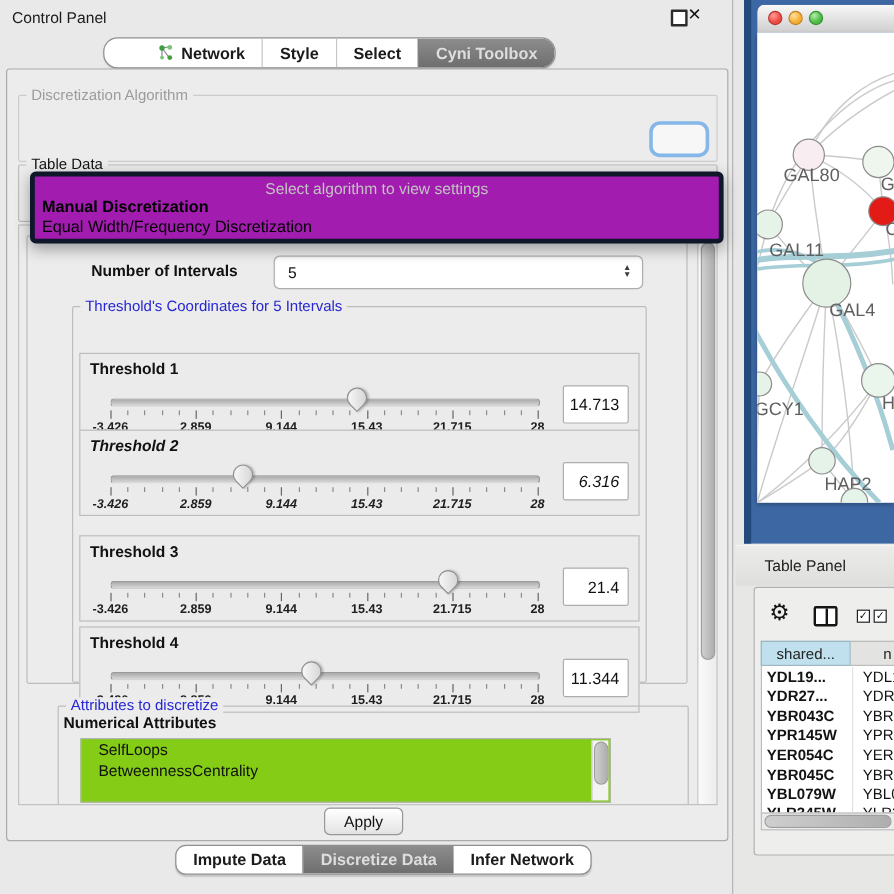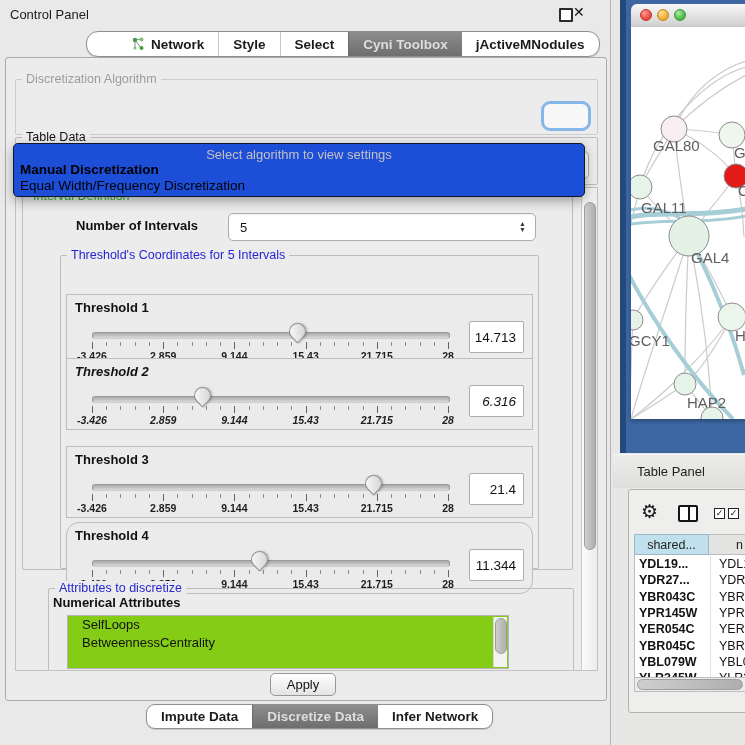--- a/index.html
+++ b/index.html
@@ -70,21 +70,21 @@
   .attr-group > .group-title{color:#2626d2;}
   .attr-subtitle{position:absolute;left:4px;top:6px;font-size:13px;font-weight:bold;color:#111;}
   .attr-list{position:absolute;left:18px;top:26px;width:440px;height:52px;background:#84cc16;border:1px solid #b5b5b5;overflow:hidden;}
   .attr-item{font-size:13px;color:#111;padding:1px 0 1px 14px;line-height:15.5px;}
   .attr-scroll{position:absolute;right:1px;top:1px;width:13px;height:50px;background:#f3f3f3;border-left:1px solid #d5d5d5;}
   .attr-scroll .thumb{position:absolute;left:1px;top:1px;width:10px;height:34px;background:linear-gradient(90deg,#cfcfcf,#aeaeae);border:1px solid #9e9e9e;border-radius:6px;}
 
   .apply-btn{left:264px;top:615px;width:64px;height:21px;background:linear-gradient(#ffffff,#e3e3e3);border:1px solid #979797;border-radius:5px;font-size:13px;color:#111;display:flex;align-items:center;justify-content:center;}
 
   
-  .popup{left:7px;top:85px;width:570px;height:52px;background:#1d4ed8;border:1px solid #0f172a;border-radius:5px;box-shadow:0 4px 12px rgba(0,0,0,.35);z-index:50;}
+  .popup{left:19px;top:85px;width:570px;height:52px;background:#a21caf;border:4px solid #0f172a;border-radius:5px;box-shadow:0 4px 12px rgba(0,0,0,.35);z-index:50;}
   .popup-hint{position:absolute;top:3px;left:0;width:100%;text-align:center;font-size:13px;color:#c2c2c2;}
   .popup-item{position:absolute;left:6px;font-size:13.5px;color:#000;white-space:nowrap;}
   .popup-item.sel{font-weight:bold;top:18px;}
   .popup-item.plain{top:34px;}
 
   
   .net-frame{left:620px;top:0;width:125px;height:453px;background:#3c67a3;}
   .net-frame .dark-edge{position:absolute;left:0;top:0;width:6px;height:100%;background:#234a7d;}
   .mac-titlebar{left:631px;top:4px;width:114px;height:23px;background:linear-gradient(#f8f8f8,#cfcfcf);border-radius:6px 0 0 0;border-bottom:1px solid #9a9a9a;}
   .traffic{position:absolute;top:5px;width:12px;height:12px;border-radius:50%;box-sizing:border-box;}
@@ -140,23 +140,20 @@
         <span>Network</span>
       </div>
       <div class="seg">
         <span>Style</span>
       </div>
       <div class="seg">
         <span>Select</span>
       </div>
       <div class="seg sel">
         <span>Cyni Toolbox</span>
-      </div>
-      <div class="seg">
-        <span>jActiveMNodules</span>
       </div>
     </div>
 
   <div class="abs content">
 
     <div class="groupbox algo-group">
       <span class="group-title">Discretization Algorithm</span>
     </div>
     <div class="abs focus-ring"></div>
 
@@ -293,21 +290,21 @@
               <div class="tick major" style="left: 381px;"></div>
               <div class="tick-label" style="left: 25px;">-3.426</div>
               <div class="tick-label" style="left: 96.2px;">2.859</div>
               <div class="tick-label" style="left: 167.4px;">9.144</div>
               <div class="tick-label" style="left: 238.6px;">15.43</div>
               <div class="tick-label" style="left: 309.8px;">21.715</div>
               <div class="tick-label" style="left: 381px;">28</div>
               <div class="thr-thumb" style="left: 298.234px;"></div>
               <div class="thr-value">21.4</div>
             </div>
-            <div class="thr-panel" style="top: 242px; border-radius: 13px;">
+            <div class="thr-panel" style="top: 242px;">
               <div class="thr-label">Threshold 4</div>
               <div class="thr-track"></div>
               <div class="tick major" style="left: 25px;"></div>
               <div class="tick minor" style="left: 39.24px;"></div>
               <div class="tick minor" style="left: 53.48px;"></div>
               <div class="tick minor" style="left: 67.72px;"></div>
               <div class="tick minor" style="left: 81.96px;"></div>
               <div class="tick major" style="left: 96.2px;"></div>
               <div class="tick minor" style="left: 110.44px;"></div>
               <div class="tick minor" style="left: 124.68px;"></div>

